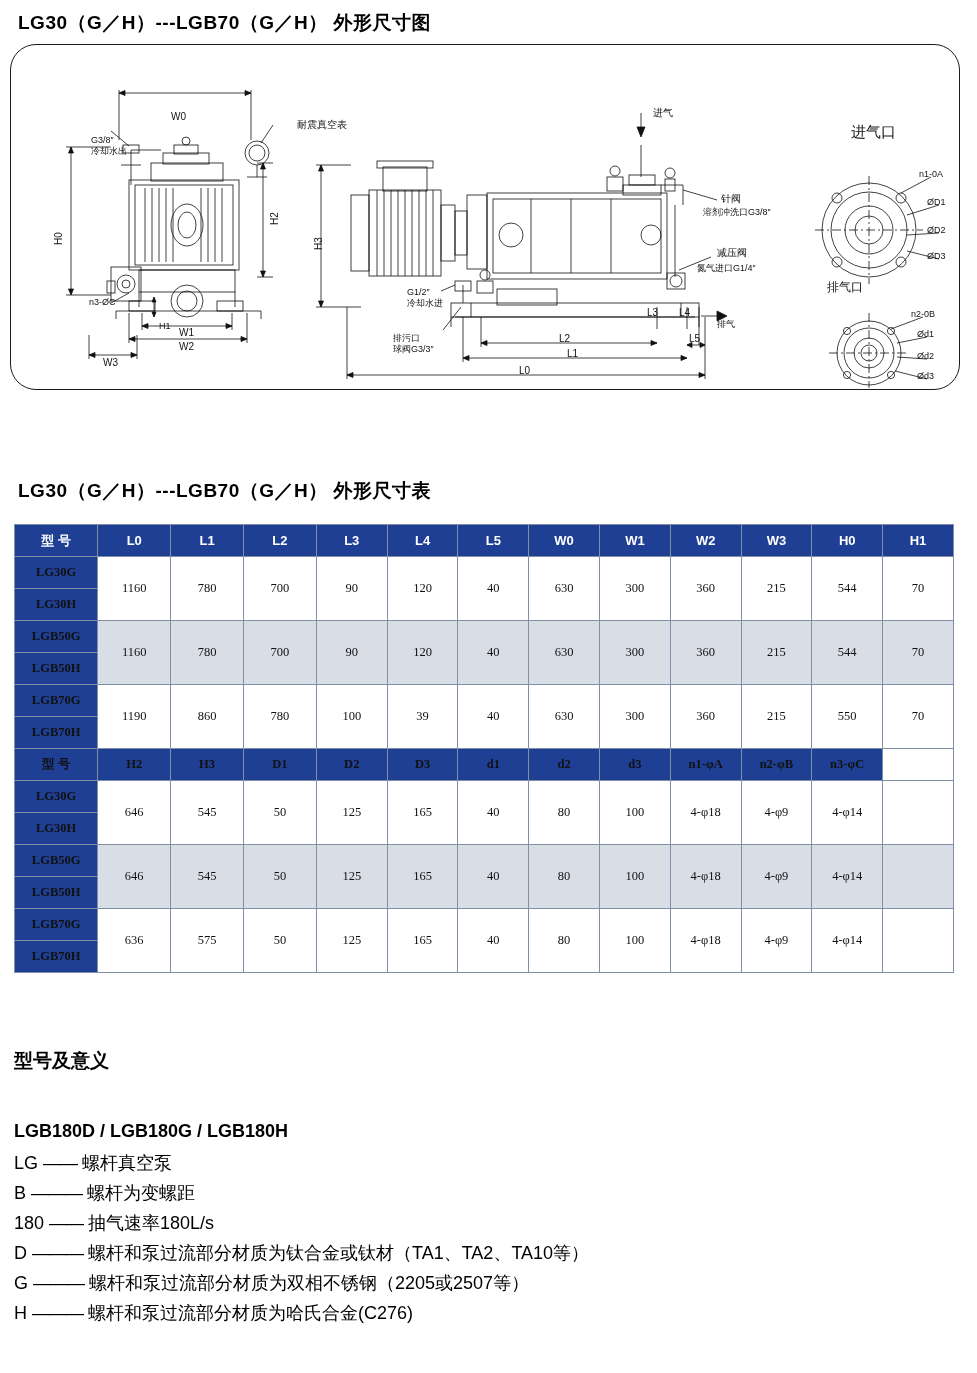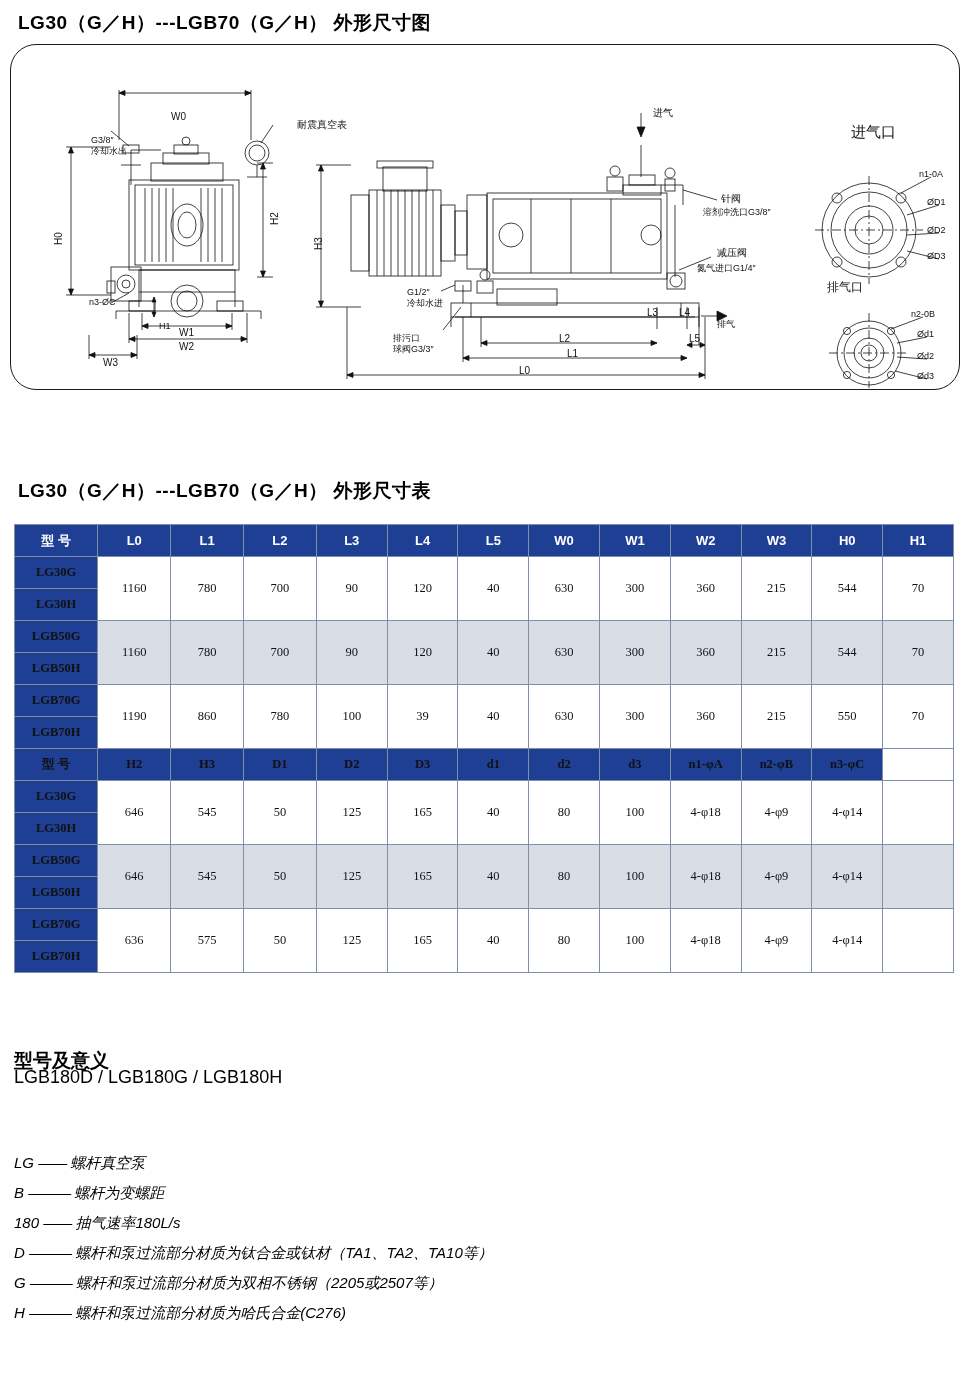--- a/index.html
+++ b/index.html
@@ -111,35 +111,34 @@
   .sec-title {
     position: absolute;
     left: 14px;
     top: 1048px;
     font-size: 19px;
     font-weight: bold;
   }
   .sec-sub {
     position: absolute;
     left: 14px;
-    top: 1067px;
+    top: 1121px;
     font-size: 18px;
-    font-weight: normal;
+    font-weight: bold;
   }
   .legend {
     position: absolute;
     left: 14px;
     top: 1148px;
     width: 940px;
   }
   .legend-row {
-    font-size: 15px;
+    font-size: 18px;
     line-height: 30px;
     white-space: nowrap;
-    font-style: italic;
   }
   .legend-code { display: inline-block; }
   .legend-dash { display: inline-block; letter-spacing: -1px; }
 </style>
 </head>
 <body>
 
 <div class="page">
 
   <div class="h-title" id="dwg-title">LG30（G／H）---LGB70（G／H） 外形尺寸图</div>

